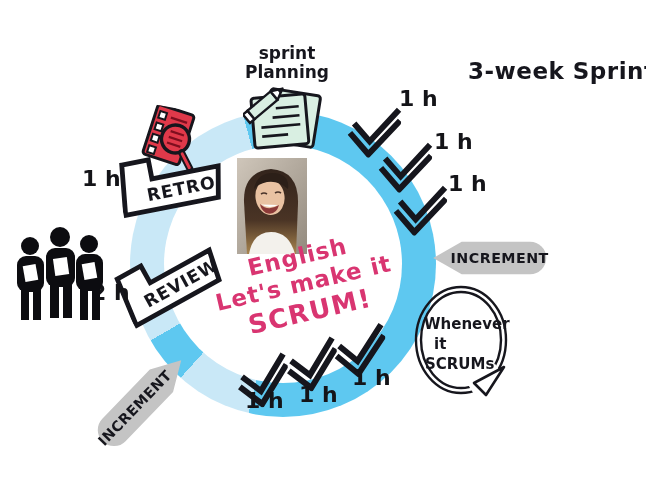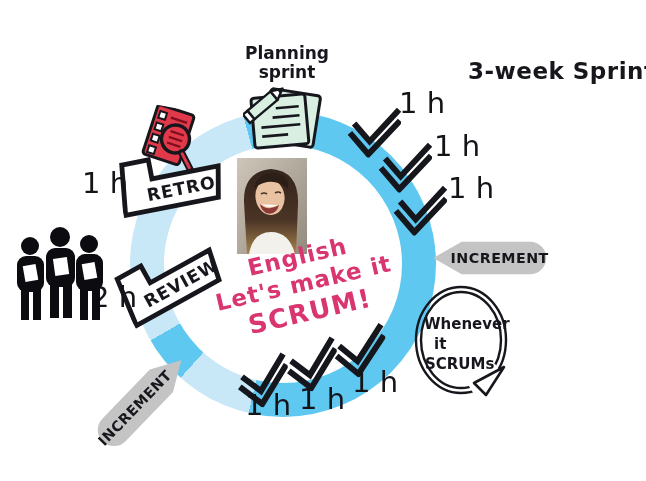--- a/index.html
+++ b/index.html
@@ -26,21 +26,21 @@
   #note-icon{left:243px;top:82px;width:80px;height:72px;}
   
   #retro-icon{left:139px;top:108px;width:66px;height:64px;transform:rotate(10deg);}
   #retro-banner{left:118px;top:152px;width:106px;height:58px;transform:rotate(-11deg);}
   #retro-dur{left:82px;top:166px;}
   
   #review-banner{left:116px;top:250px;width:106px;height:58px;transform:rotate(-29deg);}
   #review-dur{left:91px;top:280px;}
   #people-icon{left:14px;top:225px;width:92px;height:102px;}
   
-  .dur{font-size:29px;font-weight:normal;white-space:nowrap;color:#141418;}
+  .dur{font-size:22px;font-weight:bold;white-space:nowrap;color:#141418;}
   
   .check{width:52px;height:54px;}
   .check path{stroke:#16161d;stroke-width:5.5;fill:none;stroke-linejoin:miter;}
   #chk-r1{left:348px;top:104px;transform:rotate(6deg);}
   #chk-r2{left:379px;top:139px;transform:rotate(6deg);}
   #chk-r3{left:394px;top:182px;transform:rotate(6deg);}
   #dur-r1{left:399px;top:86px;}
   #dur-r2{left:434px;top:129px;}
   #dur-r3{left:448px;top:171px;}
   #chk-b1{left:237px;top:353px;transform:rotate(-6deg);}
@@ -70,22 +70,22 @@
 <body>
 
 <div id="stage">
 
   <div id="ring" class="abs"></div>
   <div id="ring-hole" class="abs"></div>
 
   <div id="title" class="abs">3-week Sprint</div>
 
   <div id="sp-label" class="abs">
+    <div>sprint</div>
     <div>Planning</div>
-    <div>sprint</div>
   </div>
   <svg id="note-icon" class="abs" viewBox="0 0 80 72">
     <rect x="24" y="10" width="50" height="52" rx="3" fill="#d9efe2" stroke="#16161d" stroke-width="3" transform="rotate(9 49 36)"></rect>
     <g transform="rotate(-5 37 40)">
       <rect x="10" y="14" width="54" height="50" rx="3" fill="#d9efe2" stroke="#16161d" stroke-width="3"></rect>
       <line x1="34" y1="26" x2="57" y2="26" stroke="#16161d" stroke-width="2.6"></line>
       <line x1="30" y1="35" x2="57" y2="35" stroke="#16161d" stroke-width="2.6"></line>
       <line x1="18" y1="44" x2="57" y2="44" stroke="#16161d" stroke-width="2.6"></line>
       <line x1="18" y1="53" x2="44" y2="53" stroke="#16161d" stroke-width="2.6"></line>
     </g>

